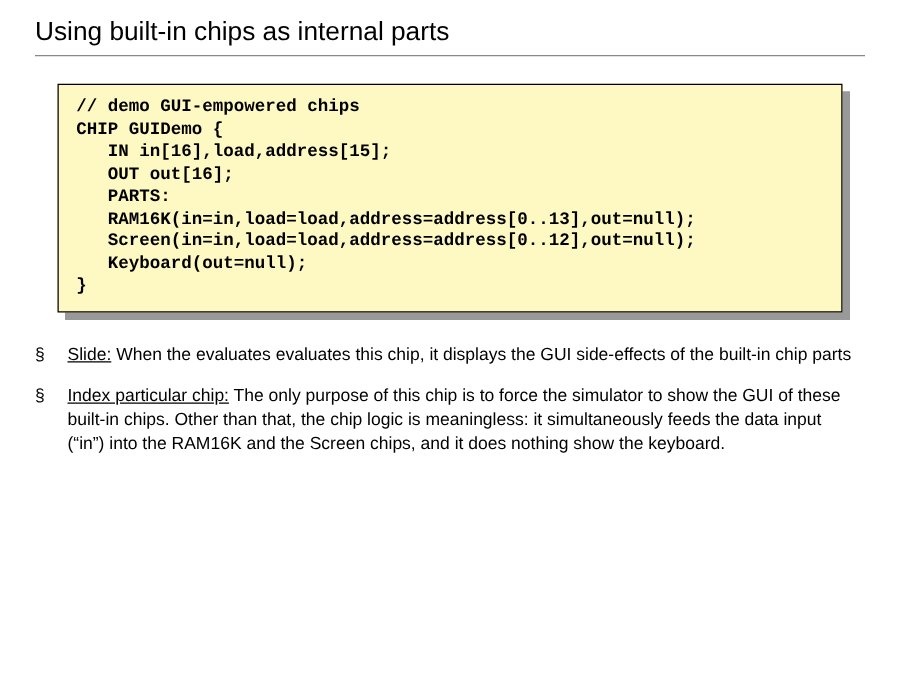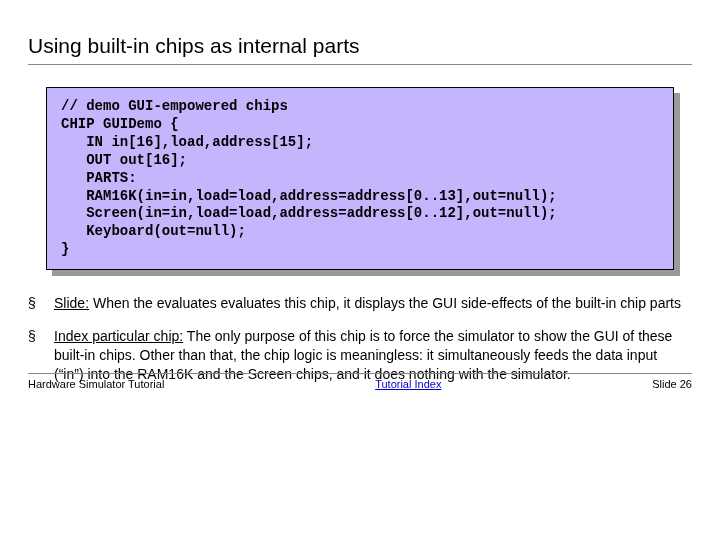--- a/index.html
+++ b/index.html
@@ -1,21 +1,21 @@
 <!DOCTYPE html>
 <html><head>
 <meta charset="utf-8">
 <style>
   * { margin: 0; padding: 0; box-sizing: border-box; }
   html, body { width: 720px; height: 540px; background: #fff; font-family: Arial, Helvetica, sans-serif; color: #000; }
-  .slide { width: 720px; height: 384px; position: relative; padding: 14px 28px 0 28px; margin-top: 20px; }
+  .slide { width: 720px; height: 384px; position: relative; padding: 14px 28px 0 28px; }
   .title { font-size: 21px; font-weight: 400; padding-bottom: 6px; border-bottom: 1px solid #888; margin-bottom: 22px; }
   .codeblock-wrap { position: relative; margin: 0 18px 24px 18px; }
   .codeblock-shadow { position: absolute; top: 6px; left: 6px; right: -6px; bottom: -6px; background: #999; }
-  .codeblock { position: relative; background: #c4b5fd; border: 1.5px solid #000; padding: 10px 14px; font-family: "Courier New", Courier, monospace; font-size: 14px; font-weight: bold; line-height: 1.28; white-space: pre; }
+  .codeblock { position: relative; background: #fef9c3; border: 1.5px solid #000; padding: 10px 14px; font-family: "Courier New", Courier, monospace; font-size: 14px; font-weight: bold; line-height: 1.28; white-space: pre; }
   ul.bullets { list-style: none; margin: 0 4px 0 0; }
   ul.bullets > li { position: relative; padding-left: 26px; font-size: 14px; line-height: 1.35; margin-bottom: 14px; }
   ul.bullets > li::before { content: "§"; position: absolute; left: 0; top: 0; font-size: 14px; }
   .u { text-decoration: underline; }
   .footer { position: absolute; left: 28px; right: 28px; bottom: 14px; border-top: 1px solid #888; padding-top: 4px; font-size: 11px; display: flex; justify-content: space-between; align-items: center; }
   .footer a { color: #0000cc; text-decoration: underline; }
 </style>
 </head>
 <body>
 
@@ -33,22 +33,17 @@
    Screen(in=in,load=load,address=address[0..12],out=null);
    Keyboard(out=null);
 }</div>
   </div>
 
   <ul class="bullets">
     <li>
       <span class="u">Slide:</span><span> When the evaluates evaluates this chip, it displays the GUI side-effects of the built-in chip parts</span>
     </li>
     <li>
-      <span class="u">Index particular chip:</span><span> The only purpose of this chip is to force the simulator to show the GUI of these built-in chips. Other than that, the chip logic is meaningless: it simultaneously feeds the data input (“in”) into the RAM16K and the Screen chips, and it does nothing with the simulator.</span>
+      <span class="u">Index particular chip:</span><span> The only purpose of this chip is to force the simulator to show the GUI of these built-in chips. Other than that, the chip logic is meaningless: it simultaneously feeds the data input (“in”) into the RAM16K and the Screen chips, and it does nothing show the keyboard.</span>
     </li>
   </ul>
 
-  <div class="footer">
-    <span>Hardware Simulator Tutorial</span>
-    <a href="#">Tutorial Index</a>
-    <span>Slide 26</span>
-  </div>
 </div>
 
 </body></html>

